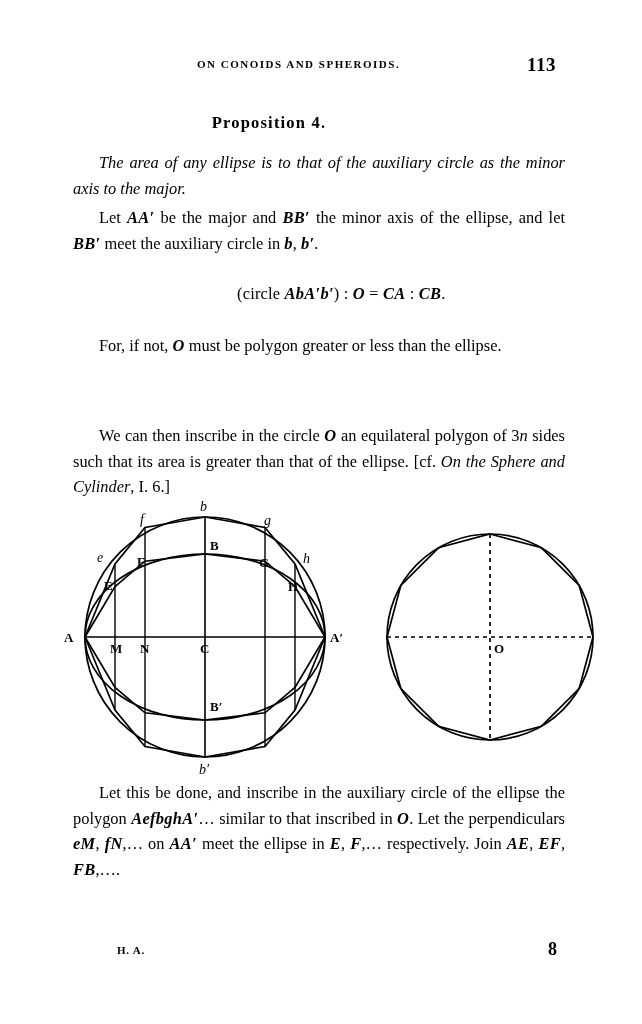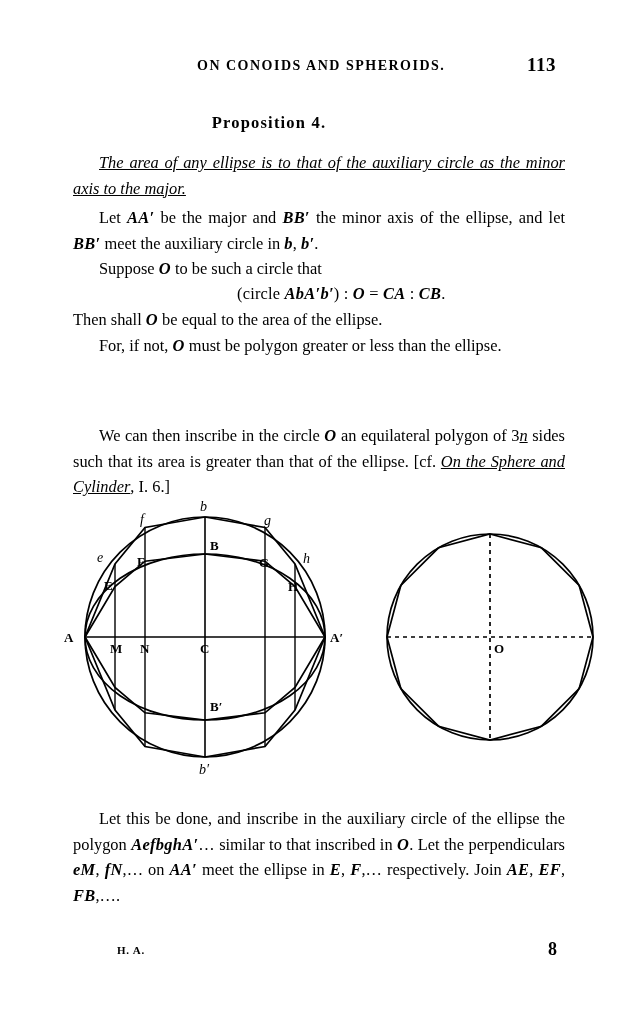--- a/index.html
+++ b/index.html
@@ -27,21 +27,21 @@
     position: absolute;
     top: 58px;
     left: 96px;
     width: 460px;
     height: 22px;
   }
   .head-title {
     position: absolute;
     left: 101px;
     top: 0;
-    font-size: 14px;
+    font-size: 11px;
     font-weight: bold;
     letter-spacing: 1.5px;
     white-space: nowrap;
   }
   .head-folio {
     position: absolute;
     right: 0;
     top: -4px;
     font-size: 19px;
     font-weight: bold;
@@ -67,21 +67,21 @@
     width: 492px;
     font-size: 16.4px;
     line-height: 25.6px;
     text-align: justify;
   }
   .text-col p {
     margin: 0;
     text-indent: 26px;
   }
   .text-col p.noindent { text-indent: 0; }
-  .it { font-style: italic; text-decoration: underline; }
+  .it { font-style: italic; }
   .mathit {
     font-style: italic;
     font-weight: bold;
     letter-spacing: 0.3px;
   }
   .formula {
     margin: 0;
     text-indent: 0;
     padding-left: 138px;
     letter-spacing: 0.2px;
@@ -90,21 +90,21 @@
   
   #para-statement { top: 150px; }
   #para-let       { top: 205px; }
   #para-suppose   { top: 256px; }
   #para-formula   { top: 281px; }
   #para-then      { top: 307px; }
   #para-for       { top: 333px; }
   #para-case1     { top: 389px; }
   #para-weinscribe{ top: 423px; }
 
-  #para-letthis   { top: 780px; margin-top: 26px; }
+  #para-letthis   { top: 780px; }
   #para-supposep  { top: 868px; }
 
   .case-label { padding-right: 14px; }
 
   
   .figure {
     position: absolute;
     top: 498px;
     left: 0;
     width: 642px;
@@ -162,31 +162,25 @@
   <div class="prop-heading">Proposition  4.</div>
 
   <div class="text-col" id="para-statement">
     <p class="it">The area of any ellipse is to that of the auxiliary circle as the minor axis to the major.</p>
   </div>
 
   <div class="text-col" id="para-let">
     <p><span>Let </span><span class="mathit">AA′</span><span> be the major and </span><span class="mathit">BB′</span><span> the minor axis of the ellipse, and let </span><span class="mathit">BB′</span><span> meet the auxiliary circle in </span><span class="mathit">b</span><span>, </span><span class="mathit">b′</span><span>.</span></p>
   </div>
 
-  <div class="text-col" id="para-suppose">
-    <p><span>Suppose </span><span class="mathit">O</span><span> to be such a circle that</span></p>
-  </div>
 
   <div class="text-col" id="para-formula">
     <p class="formula"><span>(circle </span><span class="mathit">AbA′b′</span><span>) : </span><span class="mathit">O</span><span> = </span><span class="mathit">CA</span><span> : </span><span class="mathit">CB</span><span>.</span></p>
   </div>
 
-  <div class="text-col" id="para-then">
-    <p class="noindent"><span>Then shall </span><span class="mathit">O</span><span> be equal to the area of the ellipse.</span></p>
-  </div>
 
   <div class="text-col" id="para-for">
     <p><span>For, if not, </span><span class="mathit">O</span><span> must be polygon greater or less than the ellipse.</span></p>
   </div>
 
 
   <div class="text-col" id="para-weinscribe">
     <p><span>We can then inscribe in the circle </span><span class="mathit">O</span><span> an equilateral polygon of 3</span><span class="it">n</span><span> sides such that its area is greater than that of the ellipse. [cf. </span><span class="it">On the Sphere and Cylinder</span><span>, I. 6.]</span></p>
   </div>
 

